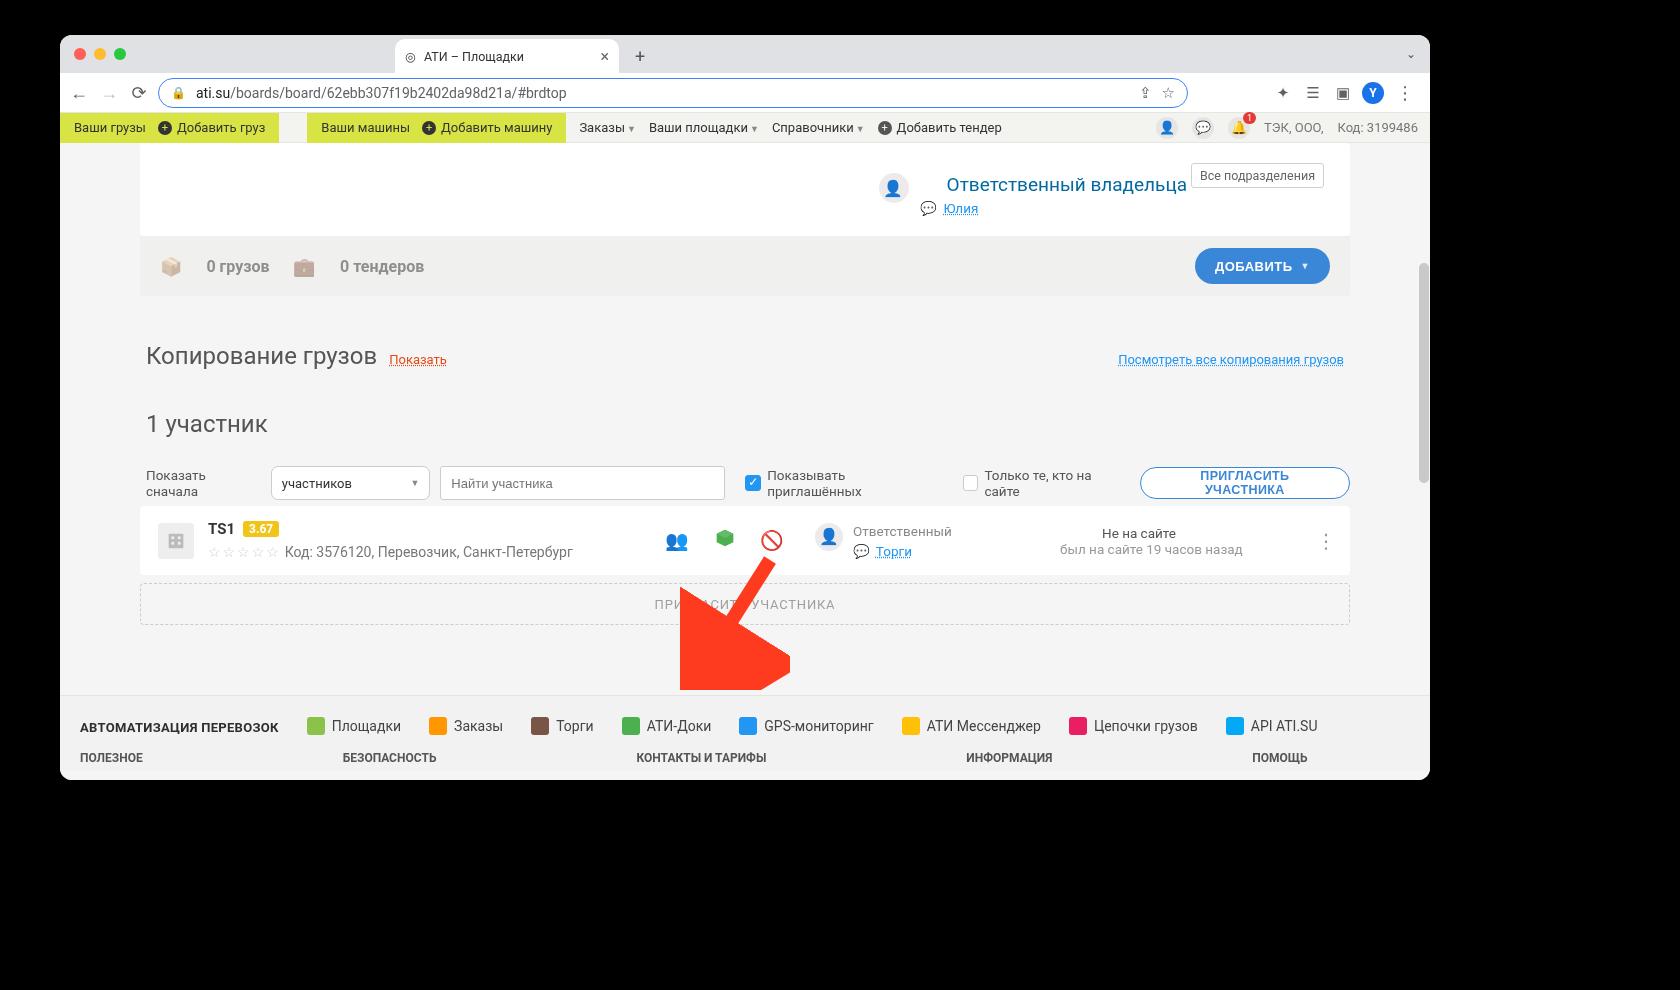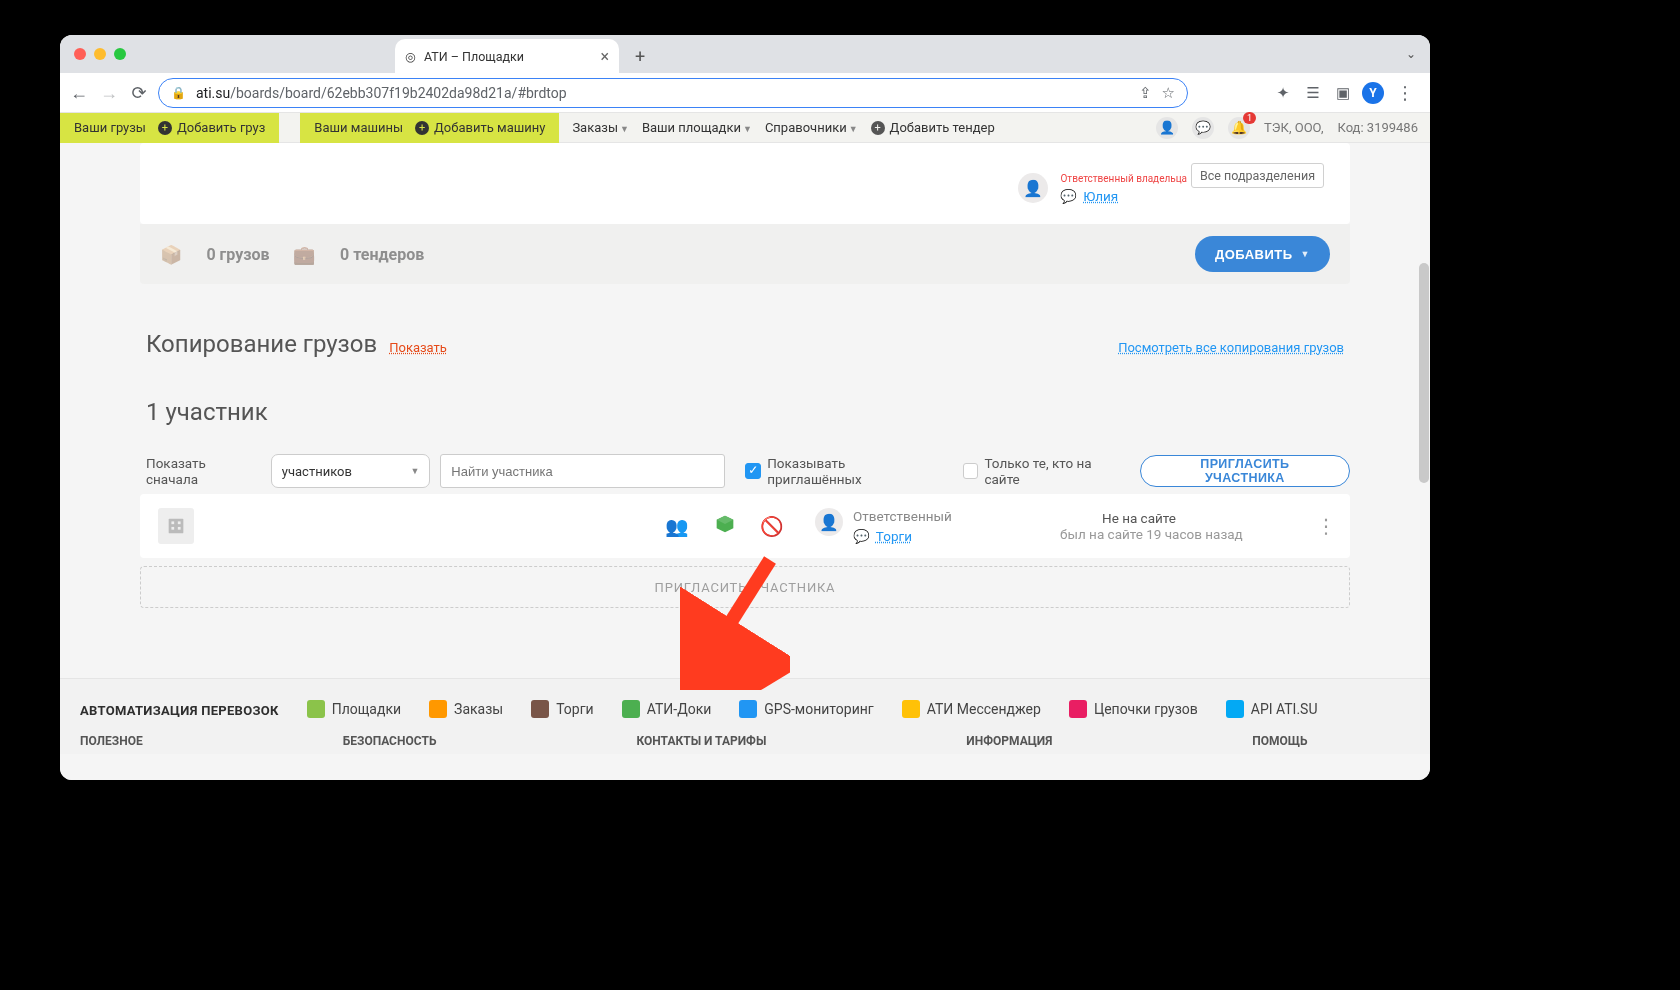--- a/index.html
+++ b/index.html
@@ -40,21 +40,21 @@
   
   .page { flex:1; background:#f5f5f5; overflow:auto; position:relative; }
   .inner { width:1270px; margin:0 auto; padding:0 30px 0 30px; }
 
   .card-top { background:#fff; border-radius:4px; padding:20px 24px 0; margin-top:0; }
   .dept-tag { display:inline-block; border:1px solid #d0d0d0; border-radius:3px; padding:4px 8px; font-size:12.5px; color:#666; float:right; margin-right:2px; }
   .clearfix::after { content:""; display:block; clear:both; }
 
   .owner-row { display:flex; justify-content:flex-end; gap:12px; align-items:flex-start; padding:10px 4px 20px; }
   .av-gray { width:30px; height:30px; border-radius:50%; background:#eceaea; display:flex; align-items:center; justify-content:center; color:#aaa; font-size:16px; }
-  .owner-txt { font-size:10px; color:#ef4444; }
+  .owner-txt { font-size:19px; color:#0369a1;margin-left:26px; }
   .msg-link { display:flex; align-items:center; gap:6px; color:#2196f3; font-size:13.5px; margin-top:4px; }
   .msg-link a { color:#2196f3; text-decoration:underline dotted; }
 
   .card-footer { background:#f0f0ef; display:flex; align-items:center; padding:12px 20px; border-radius:0 0 4px 4px; gap:24px; font-size:16px; color:#8e8e8e; font-weight:700; }
   .cf-ic { opacity:.4; font-size:18px; }
   .btn-add { margin-left:auto; background:#3a87d8; color:#fff; border:none; border-radius:18px; height:36px; padding:0 20px; font-size:13px; font-weight:600; letter-spacing:.5px; display:flex; align-items:center; gap:8px; cursor:pointer; }
   .btn-add .tri { font-size:9px; opacity:.85; }
 
   .sec-head { display:flex; align-items:baseline; gap:12px; margin:46px 0 0 6px; }
   .sec-head h2 { font-size:24px; font-weight:400; color:#555; }
@@ -150,21 +150,21 @@
   </div>
 
   <div class="appnav">
     <div class="left-seg">
       <span>Ваши грузы</span>
       <span style="display:flex;align-items:center;gap:5px">
           <span class="plus-circ">+</span>
           <span>Добавить груз</span>
         </span>
     </div>
-    <div class="left-seg" style="margin-left:8px">
+    <div class="left-seg" style="margin-left:15px">
       <span>Ваши машины</span>
       <span style="display:flex;align-items:center;gap:5px">
           <span class="plus-circ">+</span>
           <span>Добавить машину</span>
         </span>
     </div>
     <span><span>Заказы</span><span class="dd">▼</span></span>
     <span><span>Ваши площадки</span><span class="dd">▼</span></span>
     <span><span>Справочники</span><span class="dd">▼</span></span>
     <span style="display:flex;align-items:center;gap:5px">
@@ -238,20 +238,30 @@
       <div class="part-card">
         <div class="building-ic">
           <svg width="22" height="22" viewBox="0 0 24 24" fill="#bbb">
               <rect x="4" y="4" width="16" height="16" rx="1"></rect>
               <rect x="7" y="7" width="3" height="3" fill="#eee"></rect>
               <rect x="14" y="7" width="3" height="3" fill="#eee"></rect>
               <rect x="7" y="13" width="3" height="3" fill="#eee"></rect>
               <rect x="14" y="13" width="3" height="3" fill="#eee"></rect>
             </svg>
         </div>
+        <div class="part-main">
+          <div class="row1">
+            <span class="ts1">TS1</span>
+            <span class="score">3.67</span>
+          </div>
+          <div>
+            <span class="stars">☆☆☆☆☆</span>
+            <span class="meta">Код: 3576120, Перевозчик, Санкт-Петербург</span>
+          </div>
+        </div>
         <div class="mid-icons">
           <span>👥</span>
           <span class="green">
             <svg width="20" height="20" viewBox="0 0 24 24">
                 <polygon points="12,2 22,7 22,17 12,22 2,17 2,7" fill="#4caf50"></polygon>
                 <polygon points="12,2 22,7 12,12 2,7" fill="#66bb6a"></polygon>
               </svg>
           </span>
           <span>🚫</span>
         </div>

